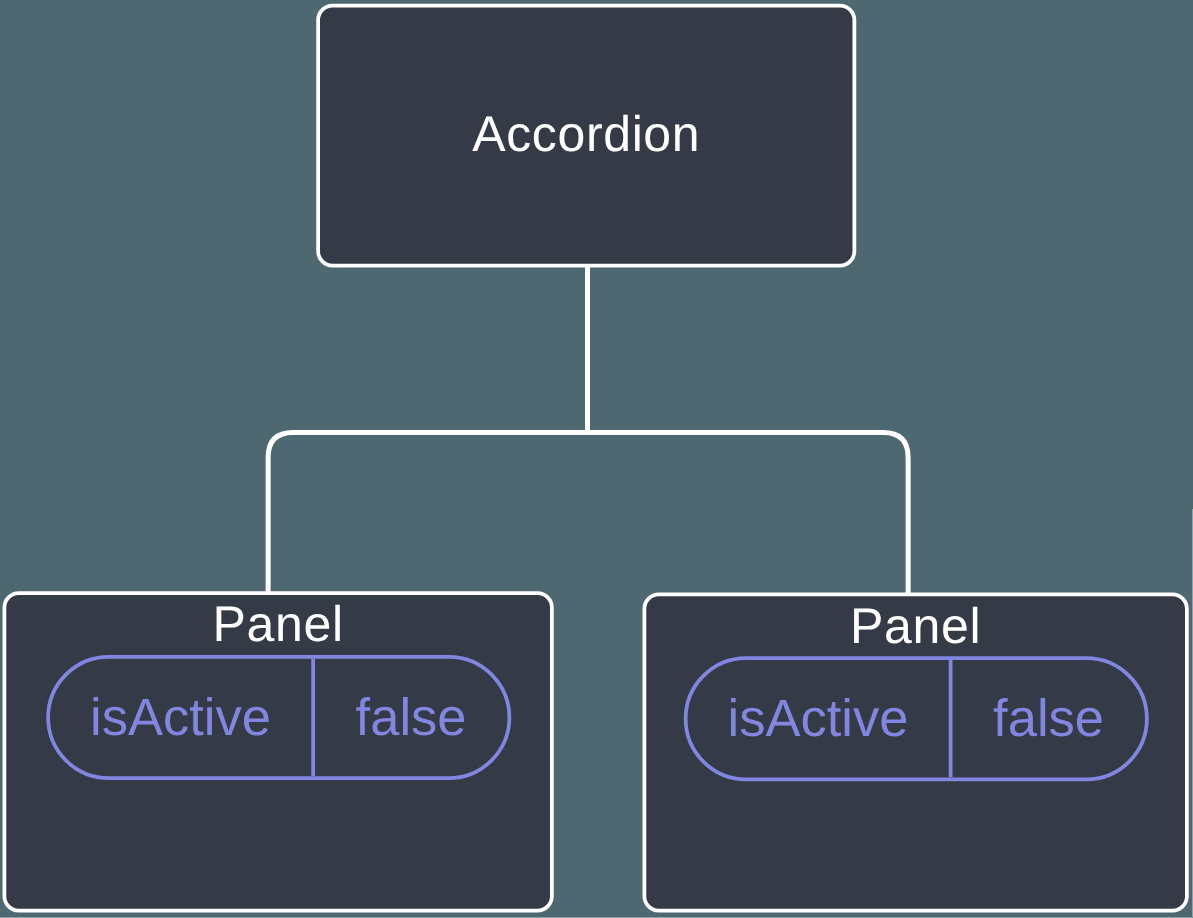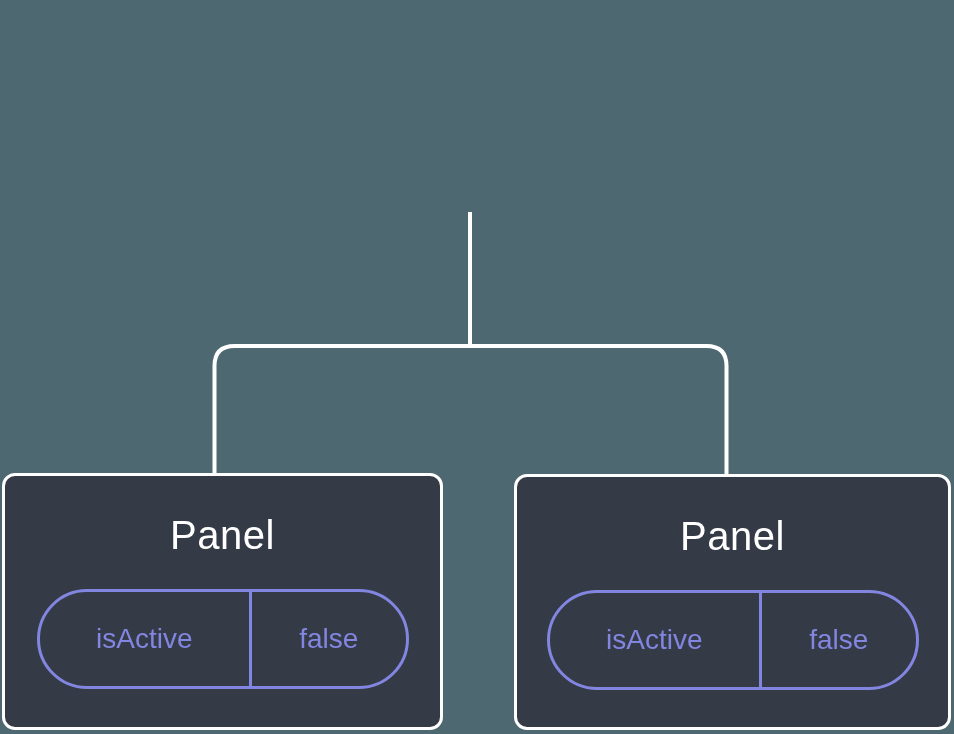--- a/index.html
+++ b/index.html
@@ -53,22 +53,20 @@
     color: var(--title-text, #ffffff);
     font-size: 40px;
     font-weight: 500;
     letter-spacing: 0.5px;
   }
 
   .node-panel {
     display: flex;
     flex-direction: column;
     align-items: center;
-    padding-top: 35px;
-    gap: 30px;
   }
 
   .node-panel-left {
     left: 2px;
     top: 473px;
     width: 441px;
     height: 257px;
   }
 
   .node-panel-right {
@@ -84,21 +82,21 @@
 
   .state-pill {
     box-sizing: border-box;
     width: 372px;
     height: 100px;
     border: 3px solid var(--accent-purple, #8286e0);
     border-radius: 50px;
     display: flex;
     align-items: stretch;
     color: var(--accent-purple, #8286e0);
-    font-size: 28px;
+    font-size: 42px;
     overflow: hidden;
   }
 
   .state-name {
     flex: 0 0 57.3%;
     display: flex;
     align-items: center;
     justify-content: center;
   }
 
@@ -114,20 +112,23 @@
 </head>
 <body>
 
 <div class="stage">
 
   <svg class="connectors" viewBox="0 0 954 734" xmlns="http://www.w3.org/2000/svg">
     <path d="M470 212 V346"></path>
     <path d="M214.5 478 V366 Q214.5 346 234.5 346 H706.5 Q726.5 346 726.5 366 V479"></path>
   </svg>
 
+  <div class="node node-root">
+    <span class="node-label">Accordion</span>
+  </div>
 
   <div class="node node-panel node-panel-left">
     <span class="node-label panel-title">Panel</span>
     <div class="state-pill">
       <span class="state-name">isActive</span>
       <span class="state-value">false</span>
     </div>
   </div>
 
   <div class="node node-panel node-panel-right">

